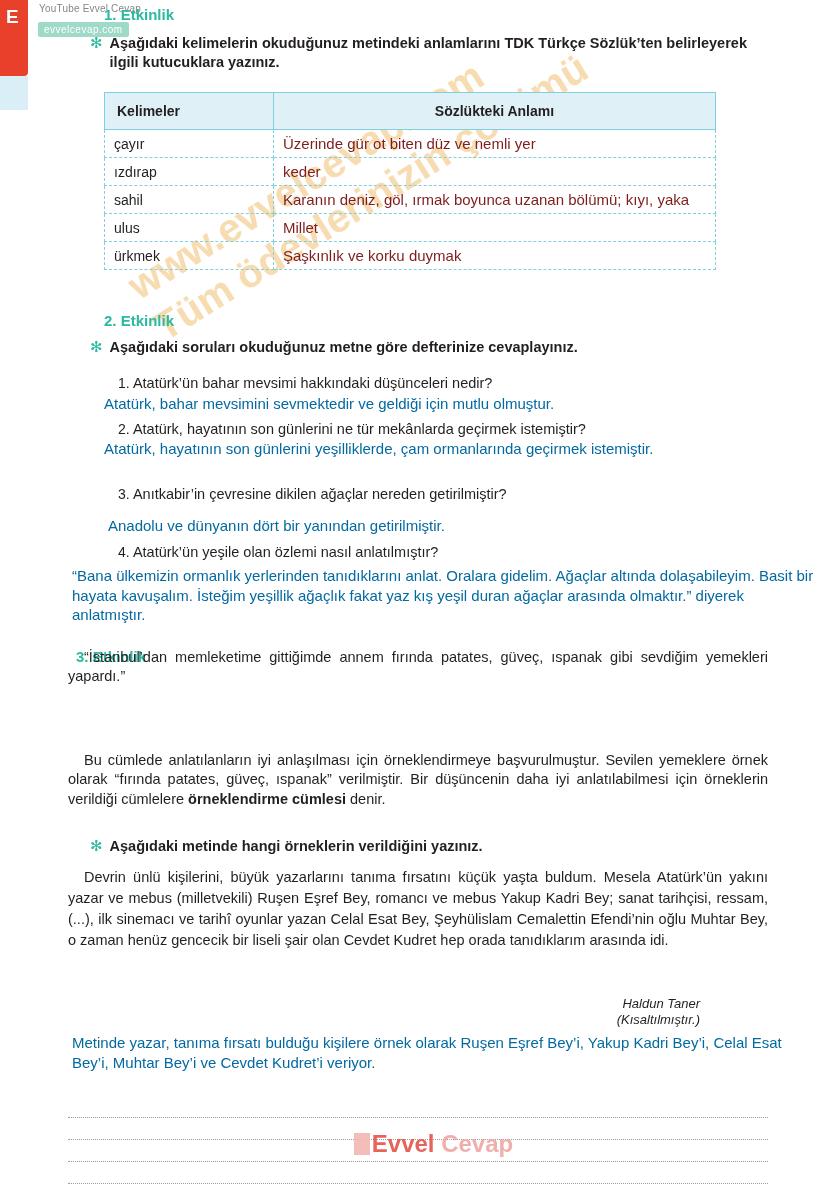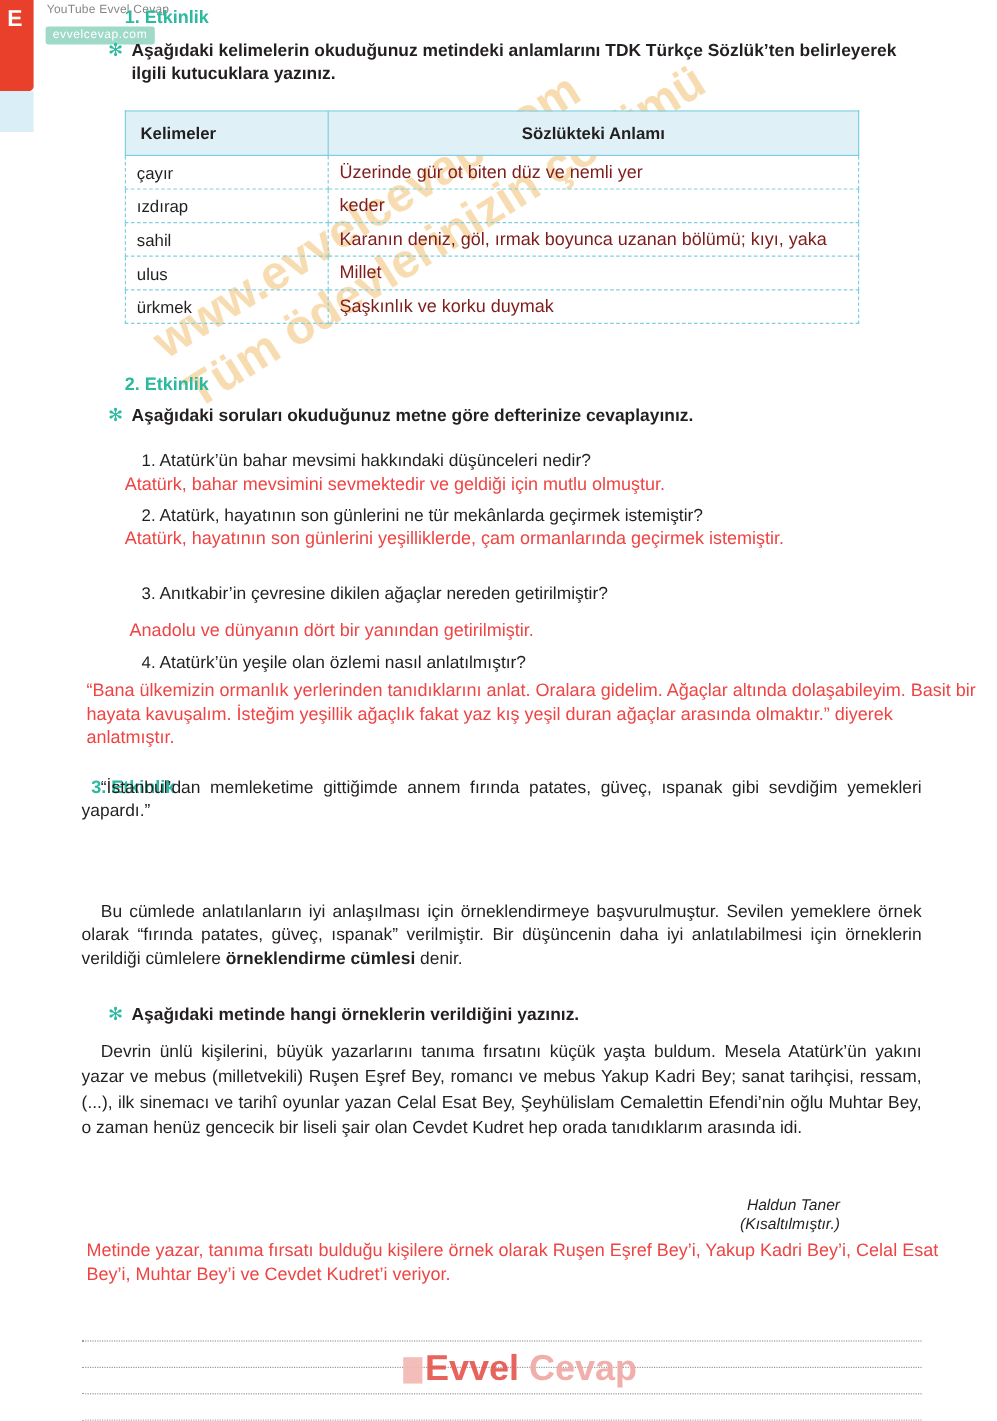--- a/index.html
+++ b/index.html
@@ -57,21 +57,21 @@
   }
   .bullet-row{display:flex;gap:7px;align-items:flex-start;}
   .star{
     color:#2bb9a0;font-size:15px;line-height:1.25;flex:0 0 auto;
   }
   .q-bold{
     font-weight:bold;font-size:14.5px;line-height:1.3;color:#231f20;
   }
   .body-txt{font-size:14.5px;line-height:1.34;color:#231f20;}
   .ans{
-    color:#ef4444;font-size:15px;line-height:1.3;
+    color:#0369a1;font-size:15px;line-height:1.3;
   }
 
   
   table.voc{
     border-collapse:collapse;width:612px;margin-left:104px;margin-top:8px;
     font-size:14px;
   }
   table.voc th,table.voc td{
     border:1px dashed #7fcfe0;padding:5px 9px;vertical-align:middle;
   }
@@ -86,21 +86,21 @@
   
   .blk{position:absolute;}
 
   
   .lines{position:absolute;left:68px;top:1096px;width:700px;}
   .lines div{border-bottom:1px dotted #9a9a9a;height:21px;}
 
   
   .footer-logo{
     position:absolute;left:0;right:0;bottom:26px;text-align:center;
-    font-size:30px;opacity:.92;padding-left:36px;
+    font-size:24px;opacity:.92;padding-left:36px;
   }
   .footer-logo .e{color:#e4574f;font-weight:bold;}
   .footer-logo .c{color:#f0a9a4;font-weight:bold;}
   .footer-logo .box{
     display:inline-block;width:16px;height:22px;background:#f3b9b4;vertical-align:-3px;margin-right:2px;
   }
 
   .num{font-size:14px;}
   .src{
     text-align:right;font-style:italic;font-size:13px;color:#231f20;line-height:1.25;

